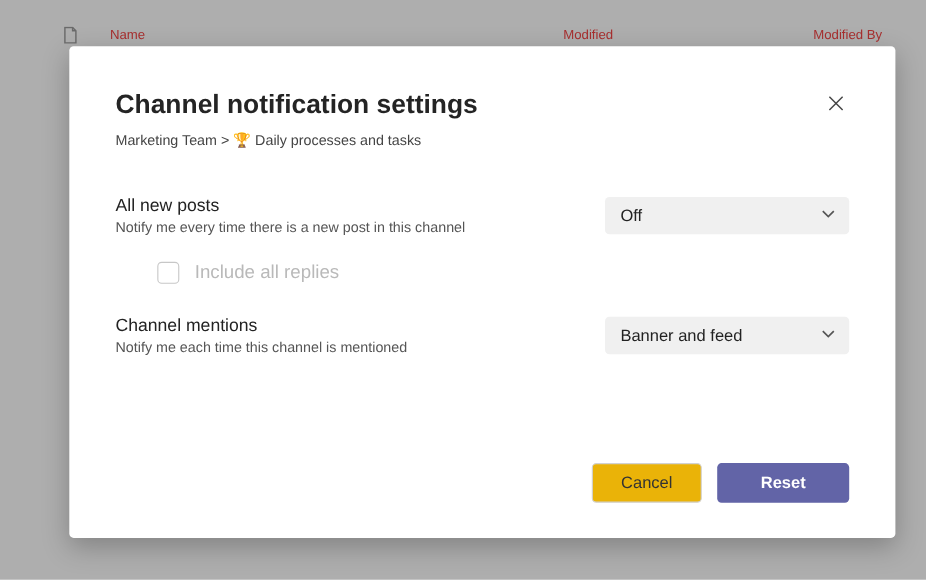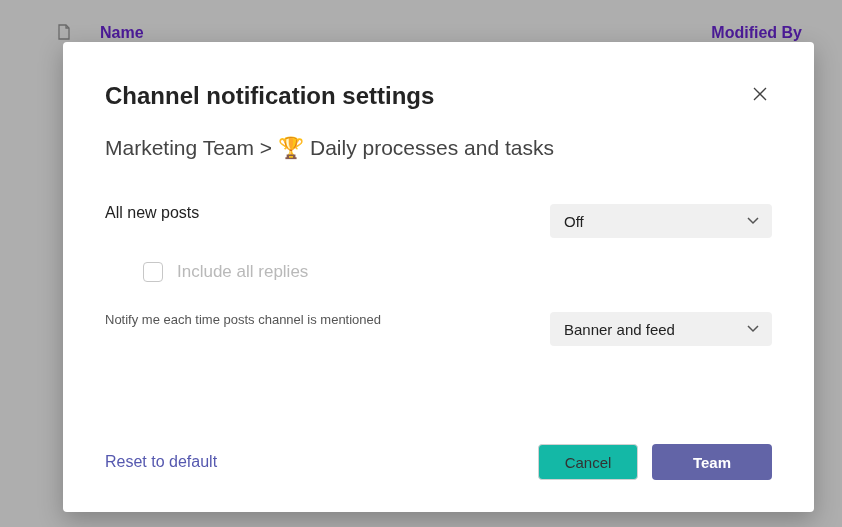--- a/index.html
+++ b/index.html
@@ -14,23 +14,22 @@
       position: absolute;
       inset: 0;
       background: #fafafa;
     }
     .bg-header {
       position: absolute;
       top: 24px;
       left: 56px;
       right: 40px;
       display: flex;
-      color: #6d28d9;
-      font-size: 16px;
-      font-weight: bold;
+      color: #ef4444;
+      font-size: 12px;
     }
     .bg-icon {
       width: 16px; height: 16px;
       margin-right: 28px;
     }
     .bg-col-name { flex: 1; }
     .bg-col-mod { width: 180px; }
     .bg-col-modby { width: 110px; text-align: right; }
     .overlay {
       position: absolute;
@@ -61,23 +60,23 @@
       width: 24px;
       height: 24px;
       display: flex;
       align-items: center;
       justify-content: center;
       cursor: pointer;
       color: #424242;
     }
     .close-btn svg { width: 14px; height: 14px; }
     .breadcrumb {
-      font-size: 21px;
+      font-size: 13px;
       color: #444;
-      margin-top: 26px;
+      margin-top: 10px;
     }
     .settings-body {
       margin-top: 44px;
     }
     .setting-row {
       display: flex;
       justify-content: space-between;
       align-items: flex-start;
       margin-bottom: 24px;
     }
@@ -141,21 +140,21 @@
       padding: 0 24px;
       border-radius: 4px;
       font-size: 15px;
       display: flex;
       align-items: center;
       justify-content: center;
       cursor: pointer;
       min-width: 100px;
     }
     .btn-cancel {
-      background: #14b8a6;
+      background: #eab308;
       border: 1px solid #d1d1d1;
       color: #333;
       margin-right: 14px;
     }
     .btn-save {
       background: #6264a7;
       color: #fff;
       border: none;
       font-weight: 600;
       min-width: 120px;
@@ -166,20 +165,21 @@
 
 <div class="backdrop">
   <div class="bg-header">
     <span class="bg-icon">
       <svg viewBox="0 0 16 16" fill="none" stroke="#999" stroke-width="1.3">
         <path d="M3 1h7l3 3v11H3z"></path>
           <path d="M10 1v3h3"></path>
       </svg>
     </span>
     <span class="bg-col-name">Name</span>
+    <span class="bg-col-mod">Modified</span>
     <span class="bg-col-modby">Modified By</span>
   </div>
 </div>
 
 <div class="overlay"></div>
 
 <div class="modal">
   <div class="modal-header">
     <div class="modal-title">Channel notification settings</div>
     <div class="close-btn">
@@ -194,50 +194,51 @@
     <span>Marketing Team</span>
     <span>&gt;</span>
     <span>🏆</span>
     <span>Daily processes and tasks</span>
   </div>
 
   <div class="settings-body">
     <div class="setting-row">
       <div class="setting-left">
         <div class="setting-title">All new posts</div>
+        <div class="setting-desc">Notify me every time there is a new post in this channel</div>
       </div>
       <div class="dropdown">
         <span>Off</span>
         <span class="chevron">
           <svg viewBox="0 0 14 14" fill="none" stroke="currentColor" stroke-width="1.5">
               <polyline points="2,5 7,10 12,5"></polyline>
             </svg>
         </span>
       </div>
     </div>
 
     <div class="checkbox-row">
       <div class="checkbox"></div>
       <div class="checkbox-label">Include all replies</div>
     </div>
 
     <div class="setting-row">
       <div class="setting-left">
-        <div class="setting-desc">Notify me each time posts channel is mentioned</div>
+        <div class="setting-title">Channel mentions</div>
+        <div class="setting-desc">Notify me each time this channel is mentioned</div>
       </div>
       <div class="dropdown">
         <span>Banner and feed</span>
         <span class="chevron">
           <svg viewBox="0 0 14 14" fill="none" stroke="currentColor" stroke-width="1.5">
               <polyline points="2,5 7,10 12,5"></polyline>
             </svg>
         </span>
       </div>
     </div>
   </div>
 
   <div class="modal-footer">
-    <div class="reset-link">Reset to default</div>
     <div class="spacer"></div>
     <div class="btn btn-cancel">Cancel</div>
-    <div class="btn btn-save">Team</div>
+    <div class="btn btn-save">Reset</div>
   </div>
 </div>
 
 </body></html>

